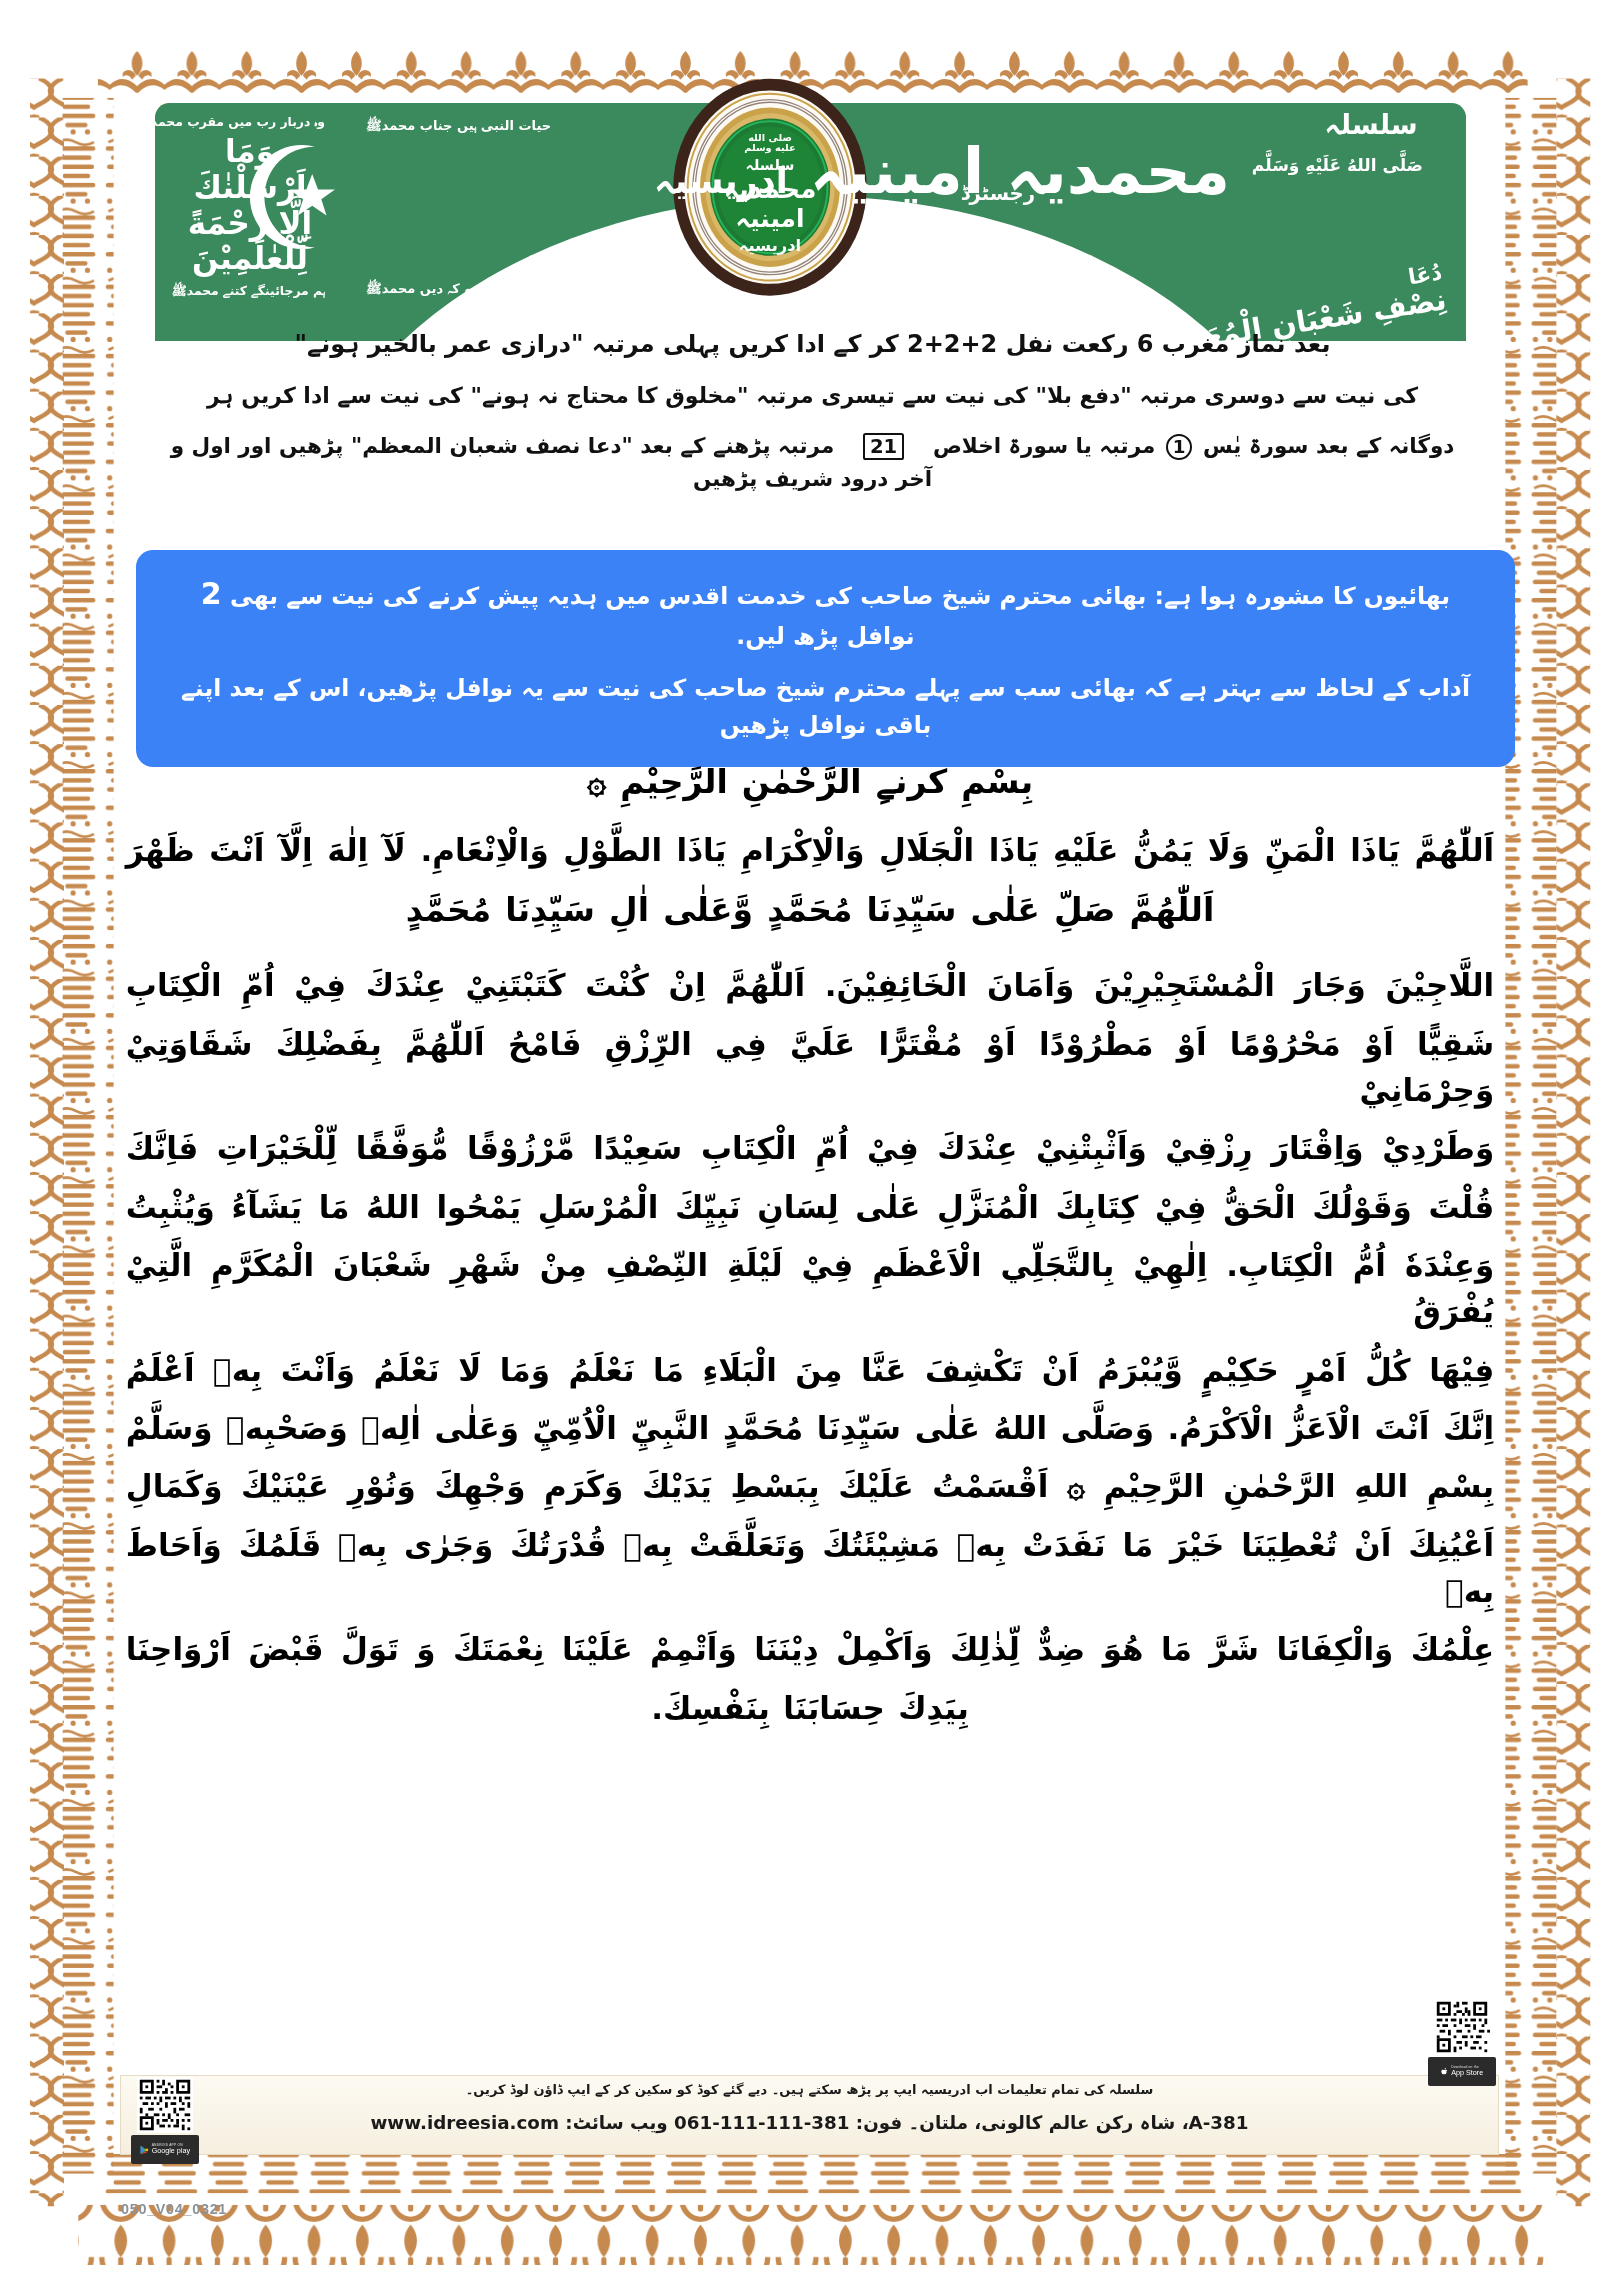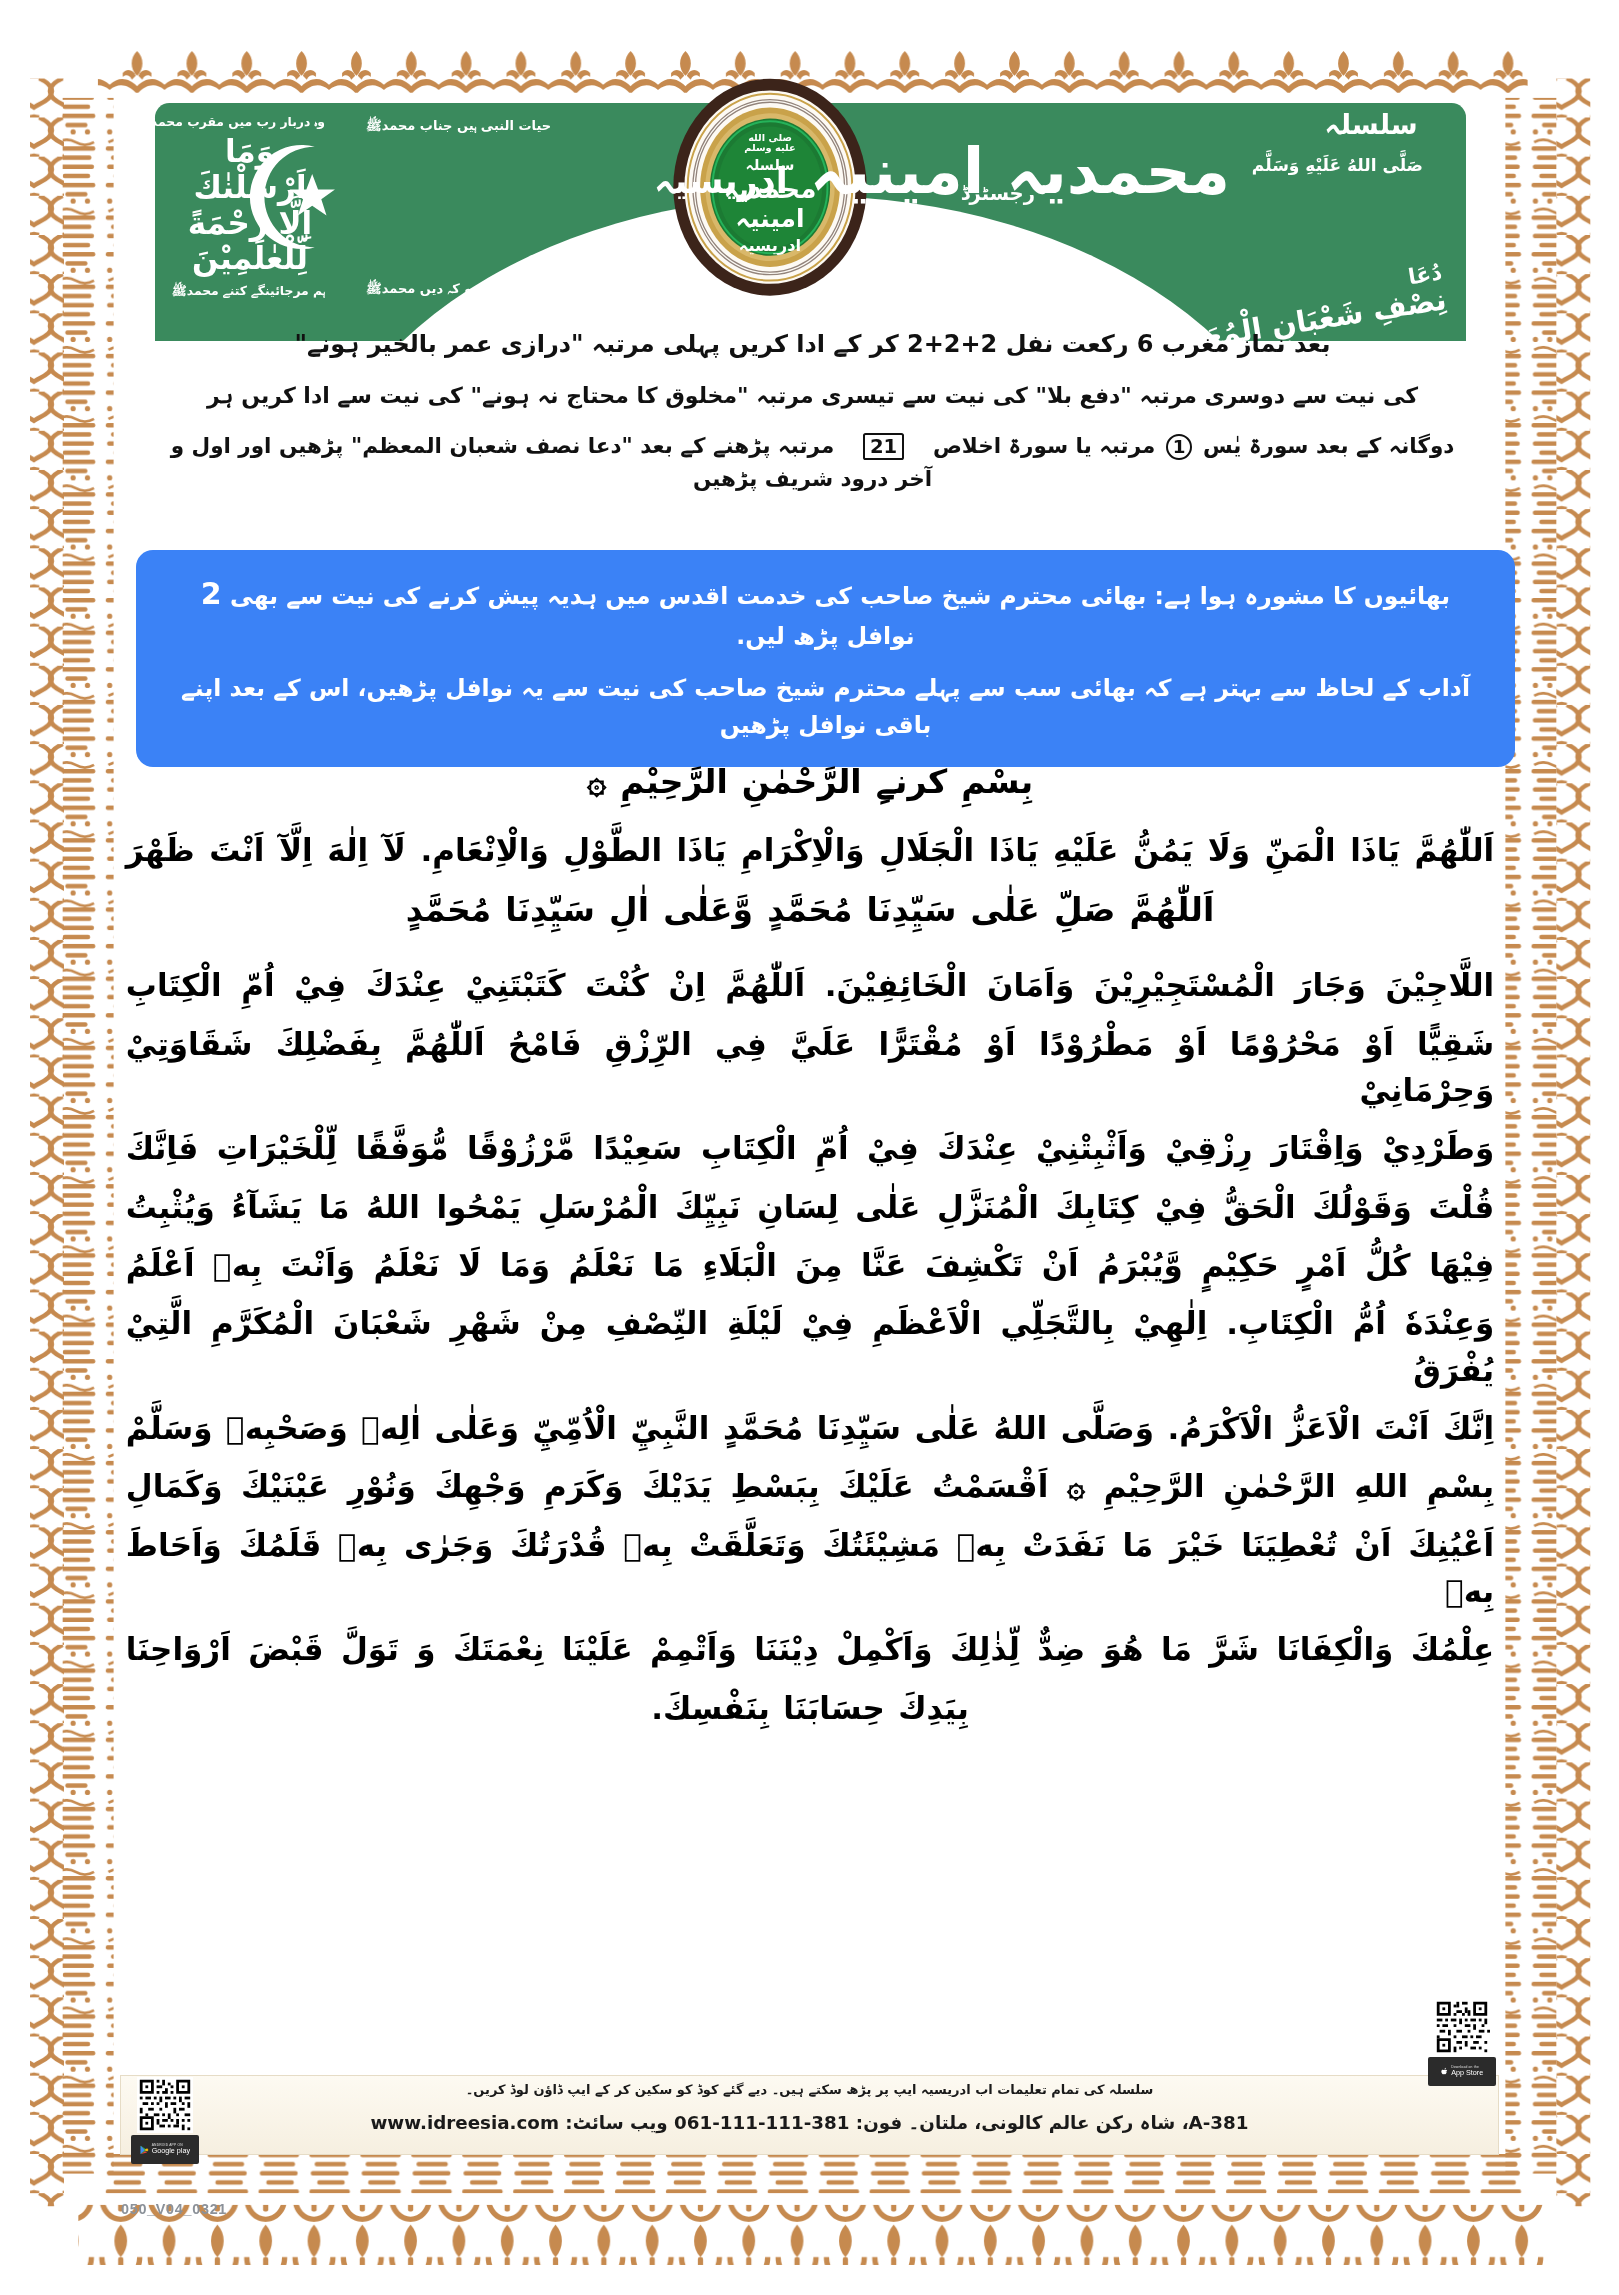--- a/index.html
+++ b/index.html
@@ -473,22 +473,22 @@
   </div>
 
   <div class="dua-body">
     <div class="dua-line bismillah">بِسْمِ کرنےِ الرَّحْمٰنِ الرَّحِيْمِ ۞</div>
     <div class="dua-line justified">اَللّٰهُمَّ يَاذَا الْمَنِّ وَلَا يَمُنُّ عَلَيْهِ يَاذَا الْجَلَالِ وَالْاِكْرَامِ يَاذَا الطَّوْلِ وَالْاِنْعَامِ. لَآ اِلٰهَ اِلَّآ اَنْتَ ظَهْرَ</div>
     <div class="dua-line durood">اَللّٰهُمَّ صَلِّ عَلٰى سَيِّدِنَا مُحَمَّدٍ وَّعَلٰى اٰلِ سَيِّدِنَا مُحَمَّدٍ</div>
     <div class="dua-line justified">اللَّاجِيْنَ وَجَارَ الْمُسْتَجِيْرِيْنَ وَاَمَانَ الْخَائِفِيْنَ. اَللّٰهُمَّ اِنْ كُنْتَ كَتَبْتَنِيْ عِنْدَكَ فِيْ اُمِّ الْكِتَابِ</div>
     <div class="dua-line justified">شَقِيًّا اَوْ مَحْرُوْمًا اَوْ مَطْرُوْدًا اَوْ مُقْتَرًّا عَلَيَّ فِي الرِّزْقِ فَامْحُ اَللّٰهُمَّ بِفَضْلِكَ شَقَاوَتِيْ وَحِرْمَانِيْ</div>
     <div class="dua-line justified">وَطَرْدِيْ وَاِقْتَارَ رِزْقِيْ وَاَثْبِتْنِيْ عِنْدَكَ فِيْ اُمِّ الْكِتَابِ سَعِيْدًا مَّرْزُوْقًا مُّوَفَّقًا لِّلْخَيْرَاتِ فَاِنَّكَ</div>
     <div class="dua-line justified">قُلْتَ وَقَوْلُكَ الْحَقُّ فِيْ كِتَابِكَ الْمُنَزَّلِ عَلٰى لِسَانِ نَبِيِّكَ الْمُرْسَلِ يَمْحُوا اللهُ مَا يَشَآءُ وَيُثْبِتُ</div>
+    <div class="dua-line justified">وَعِنْدَهٗ اُمُّ الْكِتَابِ. اِلٰهِيْ بِالتَّجَلِّي الْاَعْظَمِ فِيْ لَيْلَةِ النِّصْفِ مِنْ شَهْرِ شَعْبَانَ الْمُكَرَّمِ الَّتِيْ يُفْرَقُ</div>
     <div class="dua-line justified">فِيْهَا كُلُّ اَمْرٍ حَكِيْمٍ وَّيُبْرَمُ اَنْ تَكْشِفَ عَنَّا مِنَ الْبَلَاءِ مَا نَعْلَمُ وَمَا لَا نَعْلَمُ وَاَنْتَ بِهٖ اَعْلَمُ</div>
-    <div class="dua-line justified">وَعِنْدَهٗ اُمُّ الْكِتَابِ. اِلٰهِيْ بِالتَّجَلِّي الْاَعْظَمِ فِيْ لَيْلَةِ النِّصْفِ مِنْ شَهْرِ شَعْبَانَ الْمُكَرَّمِ الَّتِيْ يُفْرَقُ</div>
     <div class="dua-line justified">اِنَّكَ اَنْتَ الْاَعَزُّ الْاَكْرَمُ. وَصَلَّى اللهُ عَلٰى سَيِّدِنَا مُحَمَّدٍ النَّبِيِّ الْاُمِّيِّ وَعَلٰى اٰلِهٖ وَصَحْبِهٖ وَسَلَّمْ</div>
     <div class="dua-line justified">بِسْمِ اللهِ الرَّحْمٰنِ الرَّحِيْمِ ۞ اَقْسَمْتُ عَلَيْكَ بِبَسْطِ يَدَيْكَ وَكَرَمِ وَجْهِكَ وَنُوْرِ عَيْنَيْكَ وَكَمَالِ</div>
     <div class="dua-line justified">اَعْيُنِكَ اَنْ تُعْطِيَنَا خَيْرَ مَا نَفَدَتْ بِهٖ مَشِيْئَتُكَ وَتَعَلَّقَتْ بِهٖ قُدْرَتُكَ وَجَرٰى بِهٖ قَلَمُكَ وَاَحَاطَ بِهٖ</div>
     <div class="dua-line justified">عِلْمُكَ وَالْكِفَانَا شَرَّ مَا هُوَ ضِدٌّ لِّذٰلِكَ وَاَكْمِلْ دِيْنَنَا وَاَتْمِمْ عَلَيْنَا نِعْمَتَكَ وَ تَوَلَّ قَبْضَ اَرْوَاحِنَا</div>
     <div class="dua-line last">بِيَدِكَ حِسَابَنَا بِنَفْسِكَ.</div>
   </div>
 
   <div class="footer-box"></div>
 
   <div class="store-col left">

